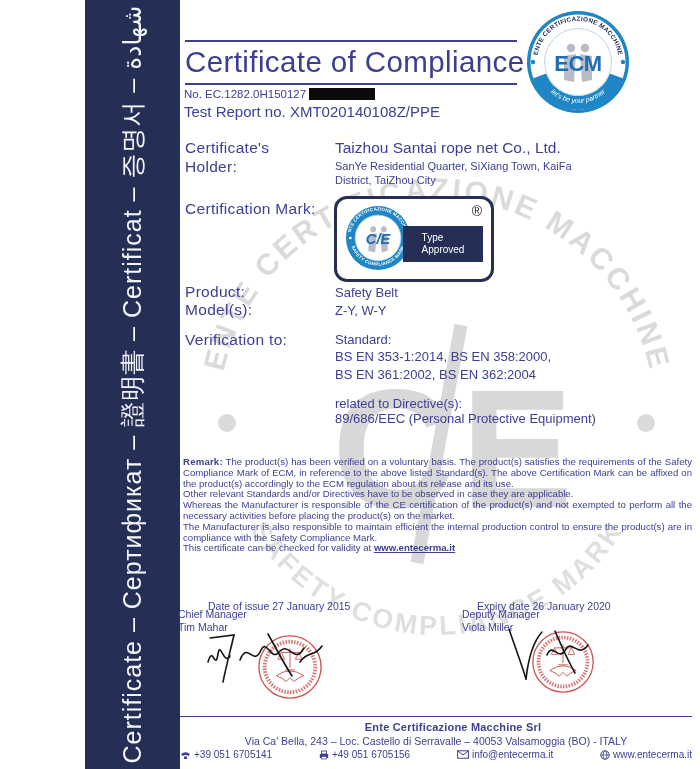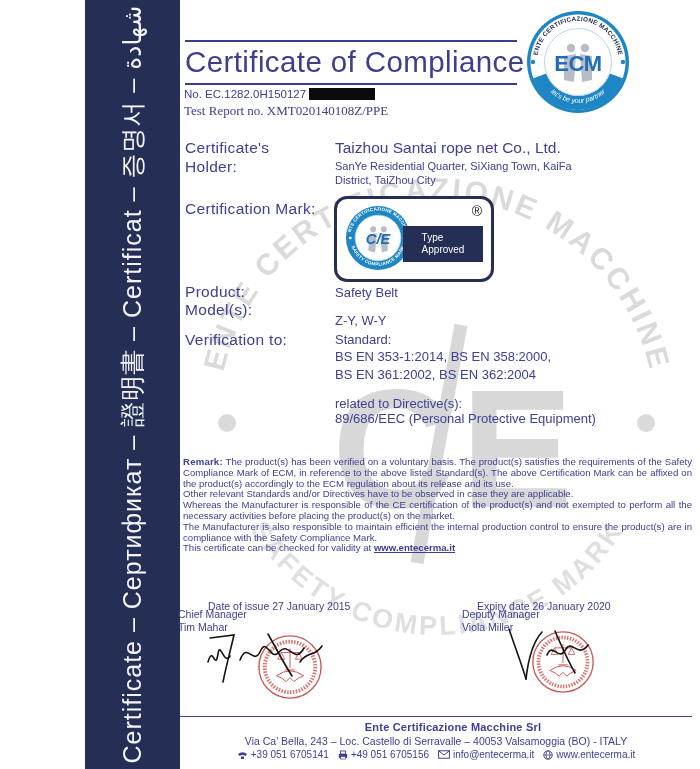--- a/index.html
+++ b/index.html
@@ -14,21 +14,21 @@
     color:#f4f5fa;font-size:25px;letter-spacing:1px;z-index:2;white-space:nowrap;}
   
   .watermark{position:absolute;left:165px;top:155px;z-index:0;opacity:.9;}
   
   .title-block{position:absolute;left:185px;top:40px;width:332px;
     border-top:2px solid #3c3e8e;border-bottom:2px solid #3c3e8e;z-index:3;}
   .title-block h1{margin:3px 0 4px 0;font-size:29.5px;font-weight:400;letter-spacing:.4px;color:#3c3e8e;white-space:nowrap;}
   .ecm-logo{position:absolute;left:526px;top:10px;z-index:3;}
   .cert-no{position:absolute;left:184px;top:88px;font-size:11.5px;z-index:3;display:flex;align-items:center;gap:3px;}
   .redacted{display:inline-block;width:66px;height:12px;background:#0b0b0b;}
-  .test-report{position:absolute;left:184px;top:103px;font-size:13px;z-index:3;font-family:Liberation Serif, serif;}
+  .test-report{position:absolute;left:184px;top:103px;font-size:15px;z-index:3;}
   
   .lbl{position:absolute;left:185px;font-size:15.5px;letter-spacing:.3px;z-index:3;white-space:pre-line;line-height:1.25;}
   .val{position:absolute;left:335px;z-index:3;}
   .holder-name{font-size:15.5px;white-space:nowrap;}
   .holder-addr{font-size:11px;width:268px;line-height:1.25;margin-top:3px;}
   .mark-box{position:absolute;left:334px;top:196px;width:154px;height:80px;border:3px solid #252e55;
     border-radius:13px;background:#fff;z-index:3;}
   .mark-badge{position:absolute;left:7px;top:5px;}
   .reg-sym{position:absolute;right:9px;top:4px;font-size:14px;color:#1a1a1a;}
   .approved-box{position:absolute;right:8px;top:27px;width:80px;height:36px;background:#252e55;color:#fff;
@@ -44,21 +44,21 @@
   .date-expiry{position:absolute;left:477px;top:600px;font-size:10.5px;z-index:3;}
   .sig-head{position:absolute;top:600px;width:160px;text-align:left;font-size:10.5px;line-height:1.25;z-index:3;white-space:pre-line;margin-top:8px;}
   .sig-left{left:178px;} .sig-right{left:462px;}
   .stamp{position:absolute;z-index:4;}
   .signature{position:absolute;z-index:5;}
   
   .footer-rule{position:absolute;left:180px;top:716px;width:512px;border-top:1.5px solid #3c3e8e;z-index:3;}
   .footer{position:absolute;left:180px;top:721px;width:512px;text-align:center;z-index:3;}
   .footer .company{font-size:11px;font-weight:bold;letter-spacing:.2px;padding-left:34px;}
   .footer .addr{font-size:10.5px;margin-top:2px;}
-  .contacts{margin-top:2px;font-size:10px;display:flex;justify-content:center;gap:9px;align-items:center;}
+  .contacts{margin-top:2px;font-size:10px;display:flex;justify-content:space-between;gap:9px;align-items:center;}
   .contacts .seg{display:flex;align-items:center;gap:3px;}
   .mini-icon{display:inline-block;}
 </style>
 </head>
 <body>
 
 <div class="page">
 
   <svg class="watermark" width="540" height="520" viewBox="0 0 540 520">
     <defs>
@@ -146,21 +146,21 @@
       <circle cx="63.5" cy="35" r="1.4" fill="#ffffff"></circle>
     </svg>
     <div class="reg-sym">®</div>
     <div class="approved-box">Type
 Approved</div>
   </div>
 
   <div class="lbl ink" style="top:282px;">Product:</div>
   <div class="val val-sm ink" style="top:284px;">Safety Belt</div>
   <div class="lbl ink" style="top:300px;">Model(s):</div>
-  <div class="val val-sm ink" style="top:312px;">Z-Y, W-Y</div>
+  <div class="val val-sm ink" style="top:302px;">Z-Y, W-Y</div>
 
   <div class="lbl ink" style="top:330px;">Verification to:</div>
   <div class="val val-sm ink" style="top:331px;">Standard:</div>
   <div class="val val-sm ink" style="top:348px;width:290px;">BS EN 353-1:2014, BS EN 358:2000,
 BS EN 361:2002, BS EN 362:2004</div>
   <div class="val val-sm ink" style="top:395px;">related to Directive(s):</div>
   <div class="val val-sm ink" style="top:410px;width:330px;">89/686/EEC (Personal Protective Equipment)</div>
 
   <div class="remark ink">
     <div class="just"><b>Remark:</b>

